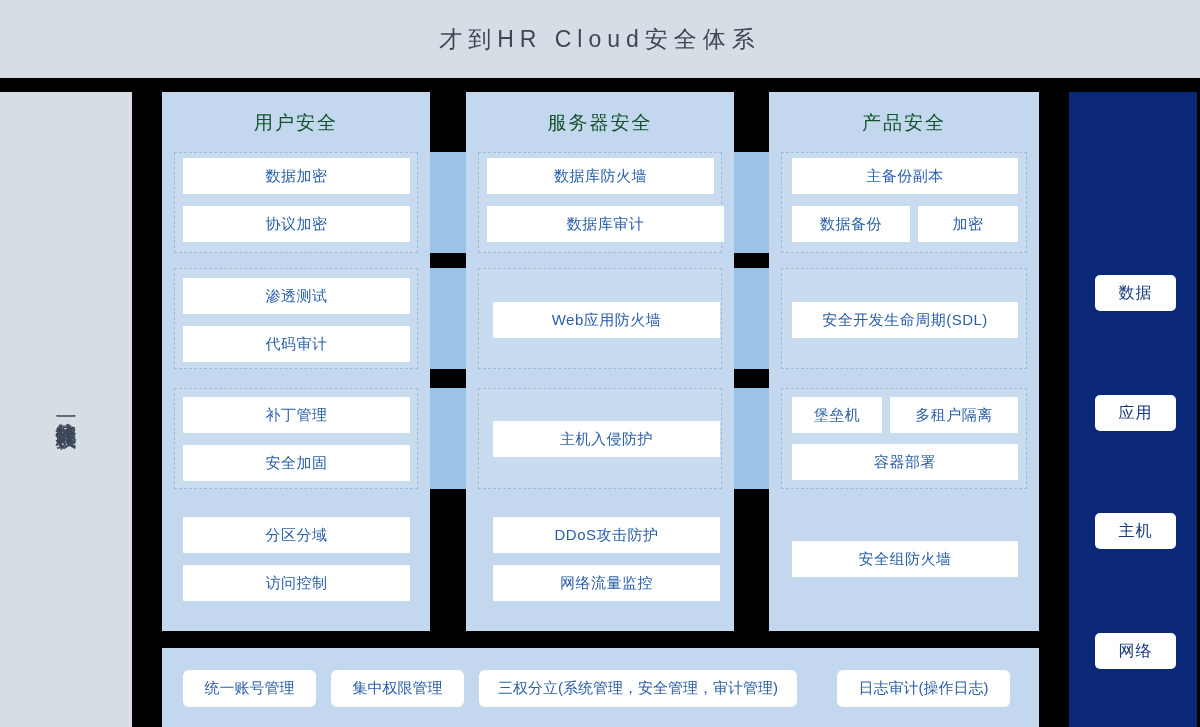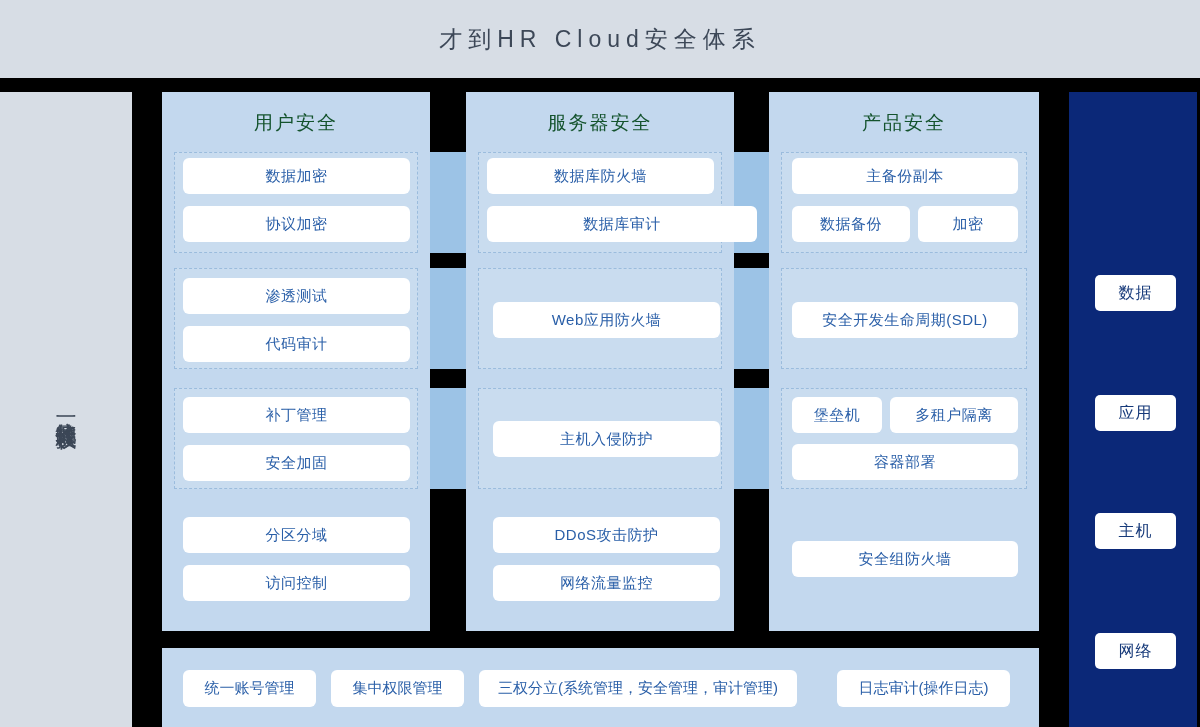--- a/index.html
+++ b/index.html
@@ -69,21 +69,21 @@
   .group {
     position: absolute;
     border: 1px dashed #9bbcdd;
     background: rgba(255,255,255,0.10);
   }
 
   
   .card {
     position: absolute;
     background: #ffffff;
-    border-radius: 6px;
+    border-radius: 1px;
     display: flex; align-items: center; justify-content: center;
     font-size: 15px; color: #2a5fa8;
     letter-spacing: 0.5px; white-space: nowrap;
   }
 
   
   .bottom-bar {
     position: absolute; left: 162px; top: 648px; width: 877px; height: 79px;
     background: #c3d8ee;
   }
@@ -140,21 +140,21 @@
 
     <div class="card" style="left:21px; top:425px; width:227px; height:36px">分区分域</div>
     <div class="card" style="left:21px; top:473px; width:227px; height:36px">访问控制</div>
   </div>
 
   <div class="col col-2">
     <div class="col-title">服务器安全</div>
 
     <div class="group" style="left:12px; top:60px; width:244px; height:101px"></div>
     <div class="card" style="left:21px; top:66px; width:227px; height:36px">数据库防火墙</div>
-    <div class="card" style="left:21px; top:114px; width:270px; height:36px">数据库审计</div>
+    <div class="card" style="left:21px; top:114px; width:237px; height:36px">数据库审计</div>
 
     <div class="group" style="left:12px; top:176px; width:244px; height:101px"></div>
     <div class="card" style="left:27px; top:210px; width:227px; height:36px">Web应用防火墙</div>
 
     <div class="group" style="left:12px; top:296px; width:244px; height:101px"></div>
     <div class="card" style="left:27px; top:329px; width:227px; height:36px">主机入侵防护</div>
 
     <div class="card" style="left:27px; top:473px; width:227px; height:36px">网络流量监控</div>
     <div class="card" style="left:27px; top:425px; width:227px; height:36px">DDoS攻击防护</div>
   </div>

